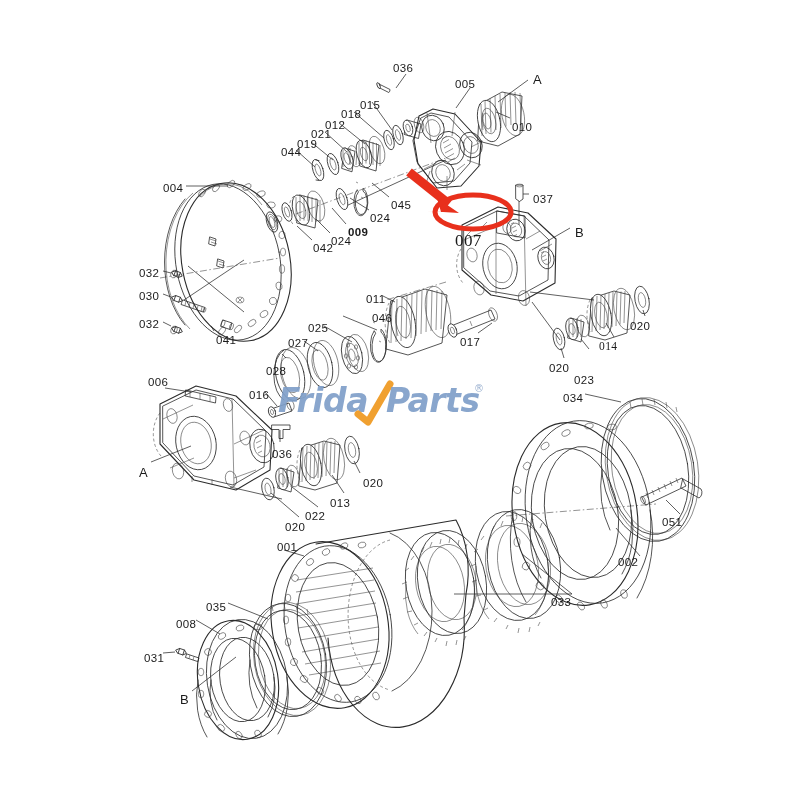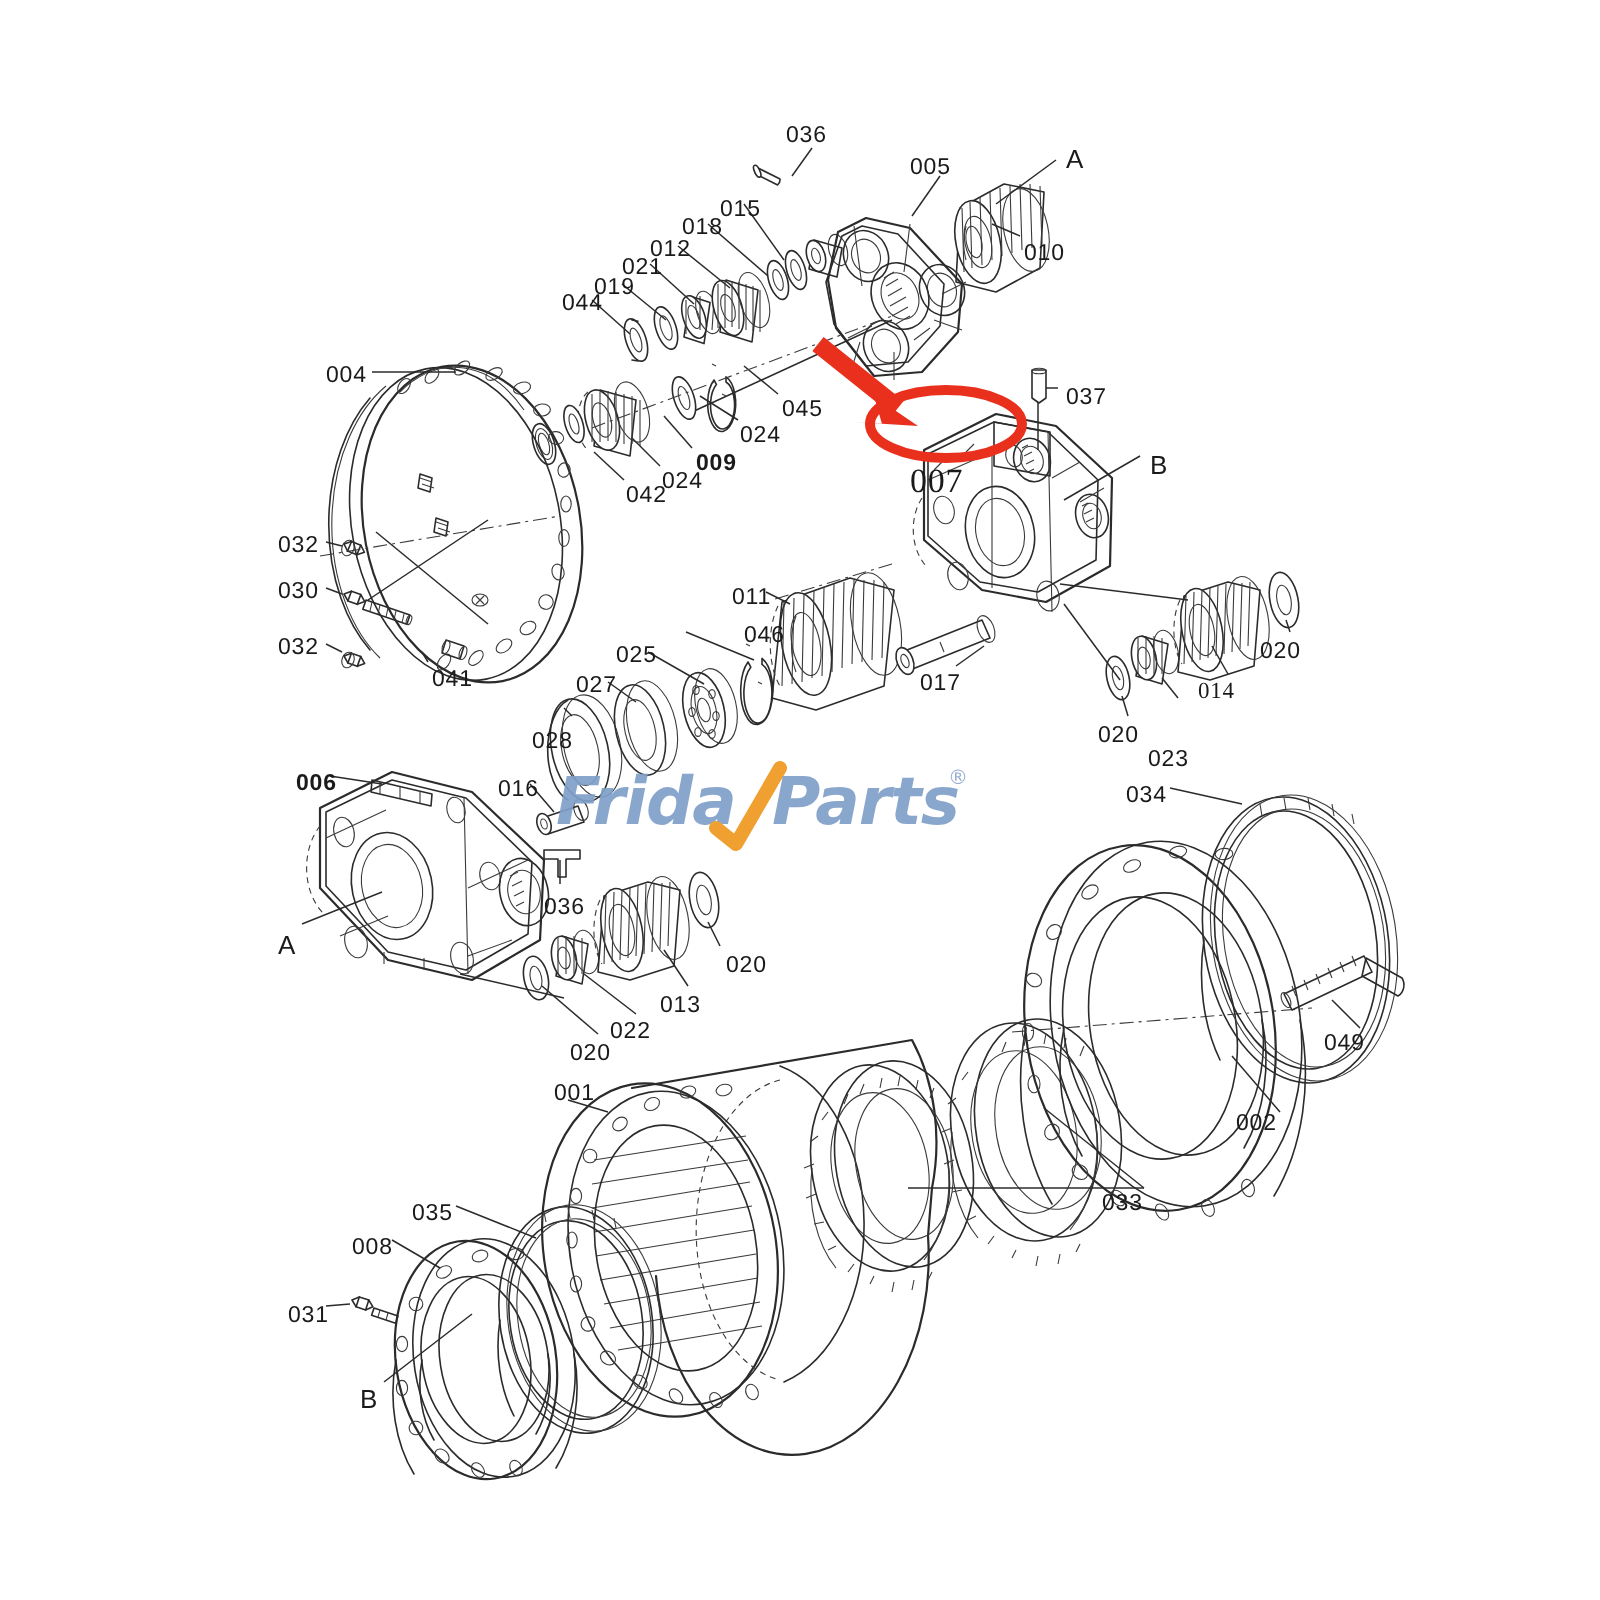--- a/index.html
+++ b/index.html
@@ -705,30 +705,30 @@
       <div class="callout" style="left: 366px; top: 293px;">011</div>
       <div class="callout" style="left: 328px; top: 312px; margin-left: 44px;">046</div>
       <div class="callout" style="left: 308px; top: 322px;">025</div>
       <div class="callout" style="left: 288px; top: 337px;">027</div>
       <div class="callout" style="left: 266px; top: 350px; margin-top: 15px;">028</div>
       <div class="callout" style="left: 460px; top: 336px;">017</div>
       <div class="callout" style="left: 630px; top: 320px;">020</div>
       <div class="callout" style="left: 599px; top: 340px; font-family: Liberation Serif, serif;">014</div>
       <div class="callout" style="left: 574px; top: 352px; margin-top: 22px;">023</div>
       <div class="callout" style="left: 549px; top: 362px;">020</div>
-      <div class="callout" style="left: 148px; top: 386px; font-weight: bold;">006</div>
+      <div class="callout" style="left: 148px; top: 376px;">006</div>
       <div class="callout" style="left: 249px; top: 389px;">016</div>
       <div class="callout" style="left: 272px; top: 448px;">036</div>
       <div class="callout alpha" style="left: 139px; top: 465px;">A</div>
       <div class="callout" style="left: 363px; top: 477px;">020</div>
       <div class="callout" style="left: 330px; top: 497px;">013</div>
       <div class="callout" style="left: 305px; top: 510px;">022</div>
       <div class="callout" style="left: 285px; top: 521px;">020</div>
       <div class="callout" style="left: 563px; top: 392px;">034</div>
-      <div class="callout" style="left: 662px; top: 516px;">049</div>
+      <div class="callout" style="left: 662px; top: 516px;">051</div>
       <div class="callout" style="left: 618px; top: 556px;">002</div>
       <div class="callout" style="left: 551px; top: 596px;">033</div>
       <div class="callout" style="left: 277px; top: 541px;">001</div>
       <div class="callout" style="left: 206px; top: 601px;">035</div>
       <div class="callout" style="left: 176px; top: 618px;">008</div>
       <div class="callout" style="left: 144px; top: 652px;">031</div>
       <div class="callout alpha" style="left: 180px; top: 692px;">B</div>
     </div>
 
   <svg id="watermark" viewBox="0 0 240 48">

